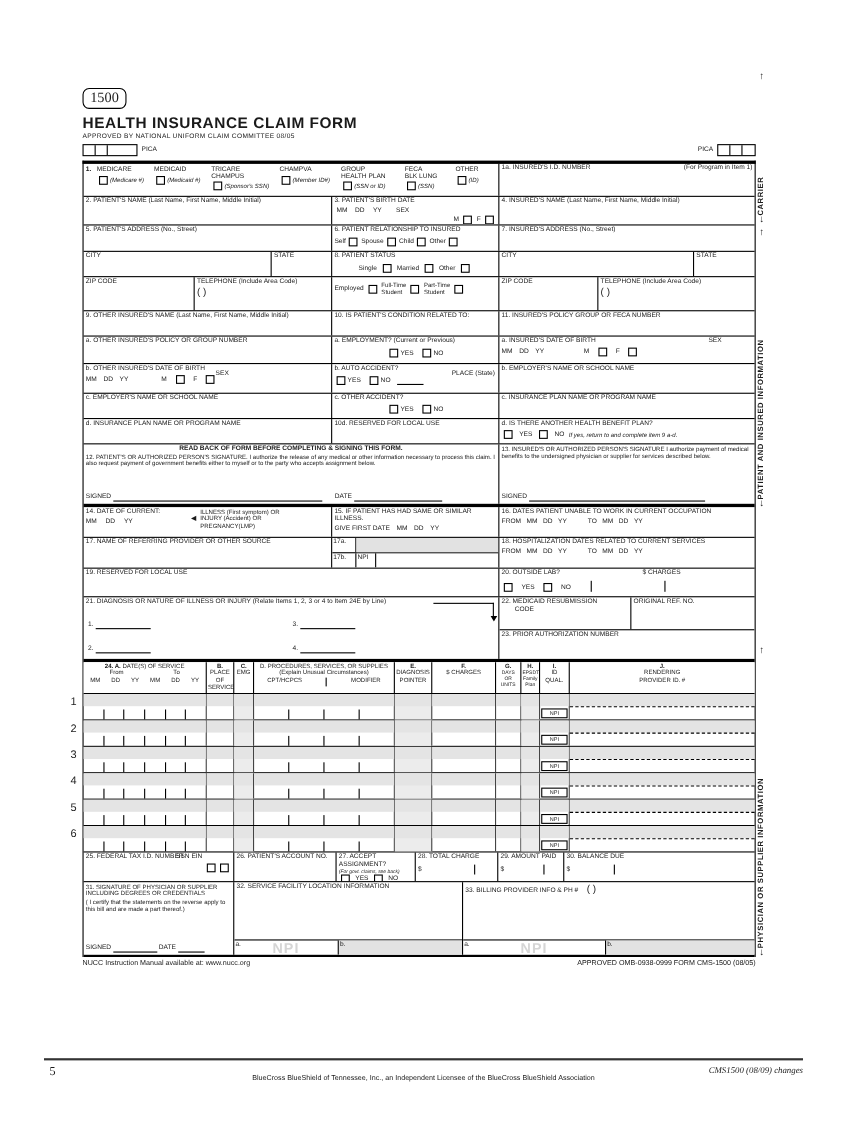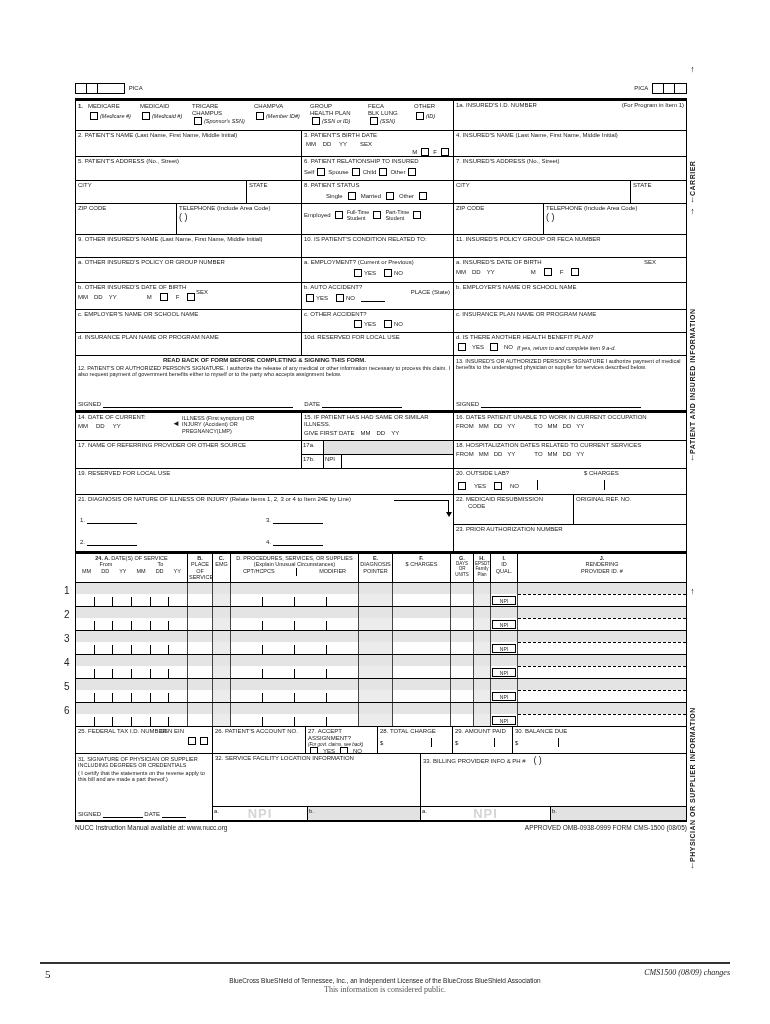--- a/index.html
+++ b/index.html
@@ -96,20 +96,25 @@
   <span class="varrow">↓</span>
 </div>
 <div class="vwrap" style="top:588px; height:280px;">
   <span class="varrow">↑</span>
   <span class="vtext grow">PHYSICIAN OR SUPPLIER INFORMATION</span>
   <span class="varrow">↓</span>
 </div>
 
 <div class="form">
 
+  <div>
+    <span class="logo">1500</span>
+    <div class="title">HEALTH INSURANCE CLAIM FORM</div>
+    <div class="approved">APPROVED BY NATIONAL UNIFORM CLAIM COMMITTEE 08/05</div>
+  </div>
 
   <div class="pica-row">
     <span class="pica-cells">
           <span></span>
           <span></span>
           <span style="width:26px"></span>
         </span>
     <span class="pica-lab">PICA</span>
     <span class="pica-right">
       <span class="pica-lab">PICA</span>
@@ -907,16 +912,15 @@
   <div class="form-foot">
     <span>NUCC Instruction Manual available at: www.nucc.org</span>
     <span>APPROVED OMB-0938-0999 FORM CMS-1500 (08/05)</span>
   </div>
 </div>
 
 <div class="page-footer">
   <span class="pf-num">5</span>
   <span class="pf-right">CMS1500 (08/09) changes</span>
   <div class="pf-c1">BlueCross BlueShield of Tennessee, Inc., an Independent Licensee of the BlueCross BlueShield Association</div>
-  <div class="pf-c2">This information is considered public.</div>
 </div>
 
 </div>
 
 </body></html>

